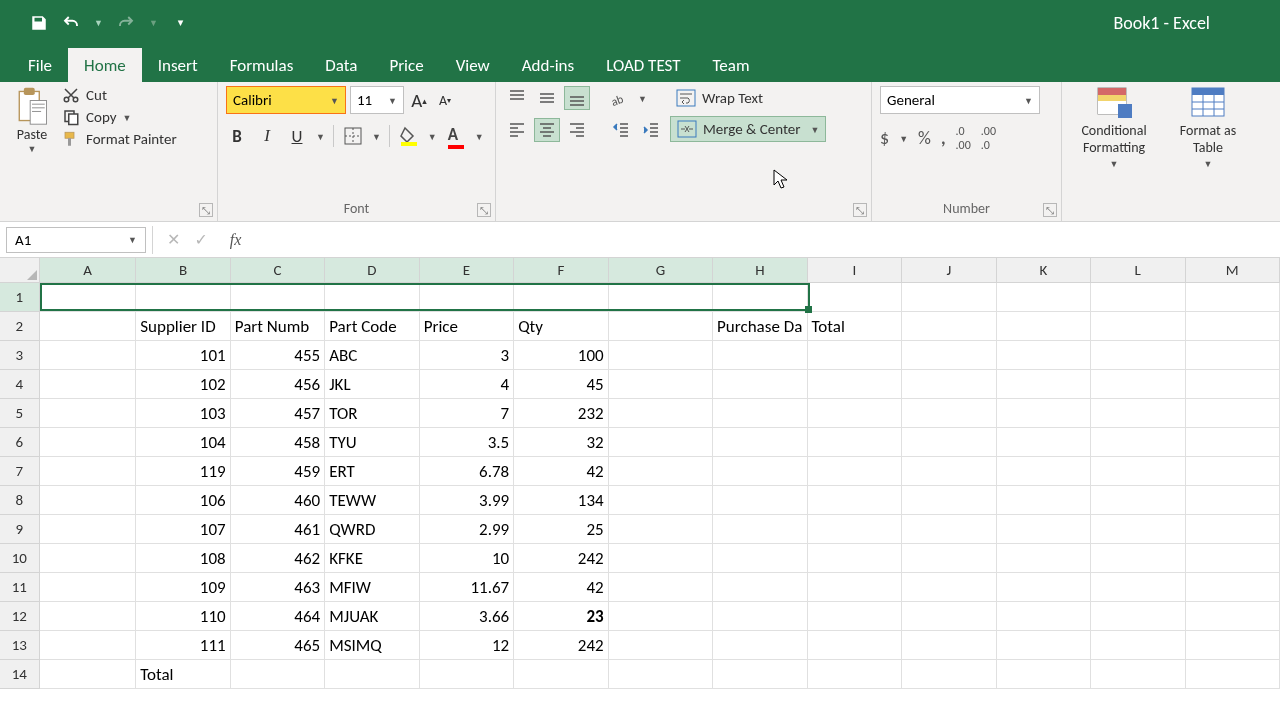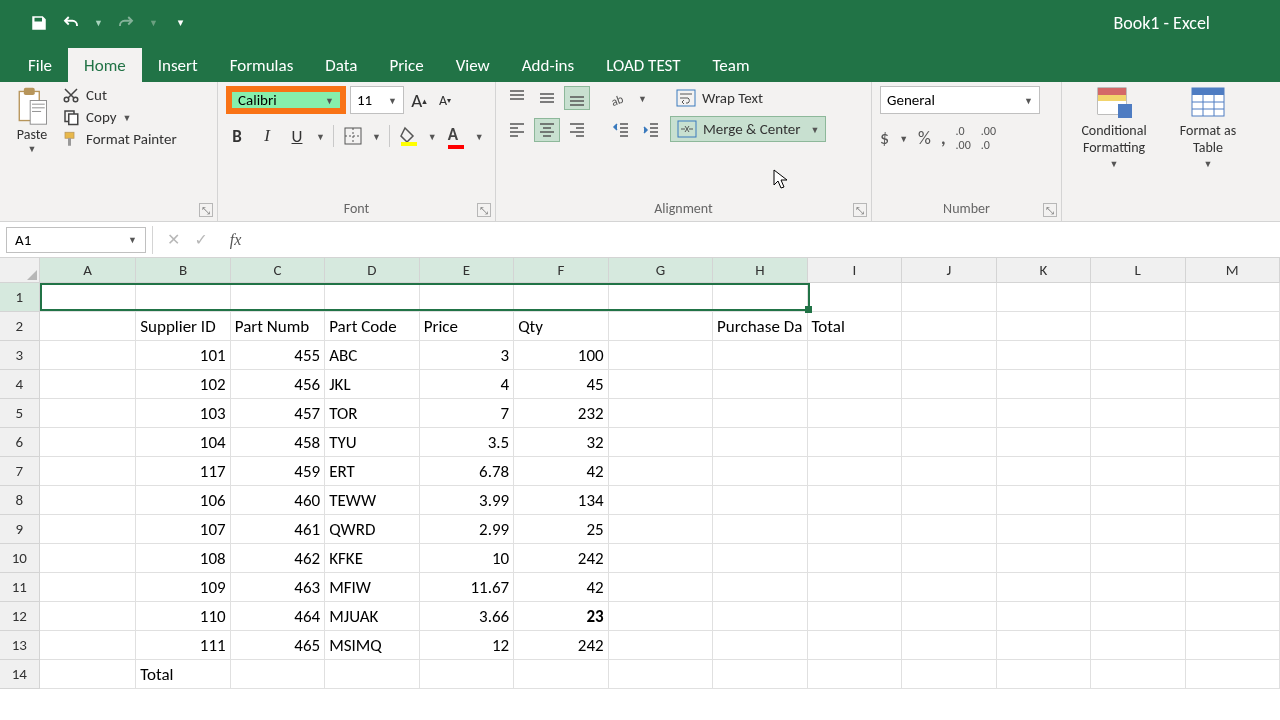--- a/index.html
+++ b/index.html
@@ -28,21 +28,21 @@
   
   
   .paste-col { display:flex; flex-direction:column; align-items:center; width:48px; }
   .paste-icon { width:36px; height:40px; }
   .clip-rows { display:flex; flex-direction:column; gap:4px; padding-left:6px; }
   .clip-row { display:flex; align-items:center; gap:6px; font-size:15px; color:#333; }
   .mini-icon { width:18px; height:18px; display:inline-block; }
   
   
   .font-top { display:flex; gap:4px; align-items:center; }
-  .font-name { width:120px; height:28px; border:6px solid #f97316; background:#86efac; display:flex; align-items:center; padding:0 6px; font-size:15px; justify-content:space-between; }
+  .font-name { width:120px; height:28px; border:1px solid #f97316; background:#fde047; display:flex; align-items:center; padding:0 6px; font-size:15px; justify-content:space-between; }
   .font-size { width:54px; height:28px; border:1px solid #c0c0c0; background:#fff; display:flex; align-items:center; padding:0 6px; font-size:15px; justify-content:space-between; }
   .tiny-drop { font-size:9px; color:#555; }
   .font-bot { display:flex; gap:8px; align-items:center; margin-top:10px; }
   .fb-btn { width:22px; height:24px; display:flex; align-items:center; justify-content:center; font-size:17px; color:#333; }
   .bold { font-weight:bold; }
   .italic { font-style:italic; font-family:"Times New Roman",serif; }
   .underline { text-decoration:underline; }
   .sep { width:1px; height:22px; background:#c9c9c9; }
   
   
@@ -291,21 +291,20 @@
         <div class="wm-btn hover">
           <svg width="20" height="18">
               <rect x="1" y="1" width="18" height="16" fill="none" stroke="#3a7abd"></rect>
               <path d="M4 9h4M12 9h4M8 6l2 3-2 3M12 6l-2 3 2 3" fill="none" stroke="#555"></path>
             </svg>
           <span>Merge &amp; Center</span>
           <span class="tiny-drop" style="margin-left:4px;">▼</span>
         </div>
       </div>
     </div>
-    <div class="group-label">Alignment</div>
     <div class="launcher">⤡</div>
   </div>
 
   <div class="group" style="width:190px">
     <div>
       <div class="num-format">
         <span>General</span>
           <span class="tiny-drop">▼</span>
       </div>
       <div class="num-row">
@@ -473,21 +472,21 @@
         <div class="cell" style="width: 95px;"></div>
         <div class="cell" style="width: 95px;"></div>
         <div class="cell" style="width: 95px;"></div>
         <div class="cell" style="width: 95px;"></div>
         <div class="cell" style="width: 95px;"></div>
         <div class="cell" style="width: 95px;"></div>
       </div>
       <div class="row">
         <div class="rh">7</div>
         <div class="cell" style="width: 97px;"></div>
-        <div class="cell num" style="width: 95px;">117</div>
+        <div class="cell num" style="width: 95px;">119</div>
         <div class="cell num" style="width: 95px;">459</div>
         <div class="cell" style="width: 95px;">ERT</div>
         <div class="cell num" style="width: 95px;">6.78</div>
         <div class="cell num" style="width: 95px;">42</div>
         <div class="cell" style="width: 105px;"></div>
         <div class="cell" style="width: 95px;"></div>
         <div class="cell" style="width: 95px;"></div>
         <div class="cell" style="width: 95px;"></div>
         <div class="cell" style="width: 95px;"></div>
         <div class="cell" style="width: 95px;"></div>

